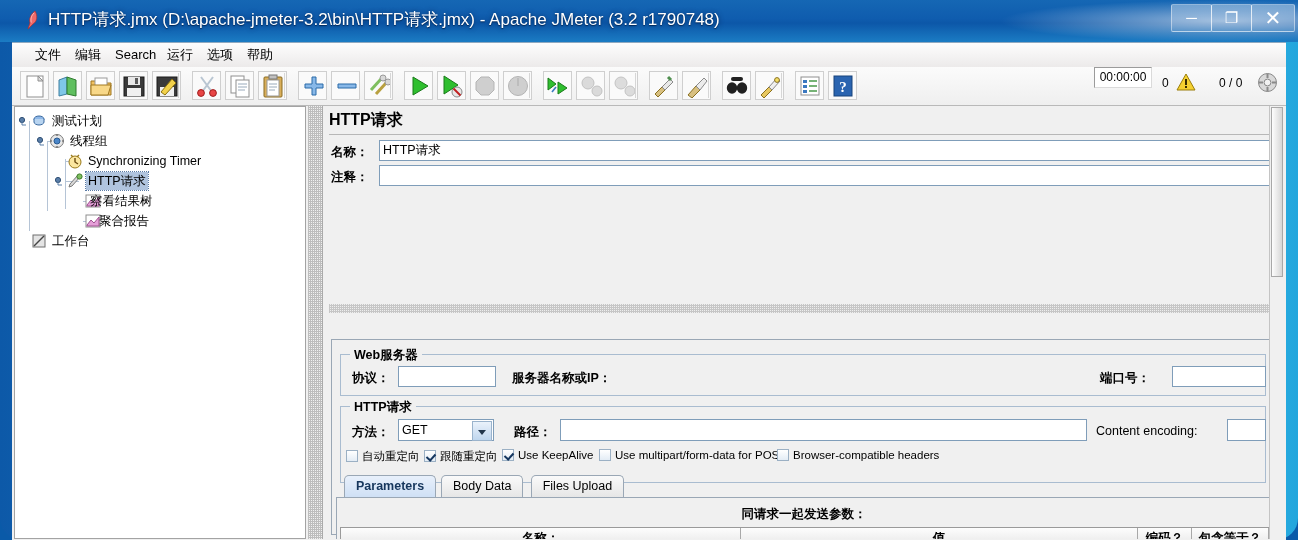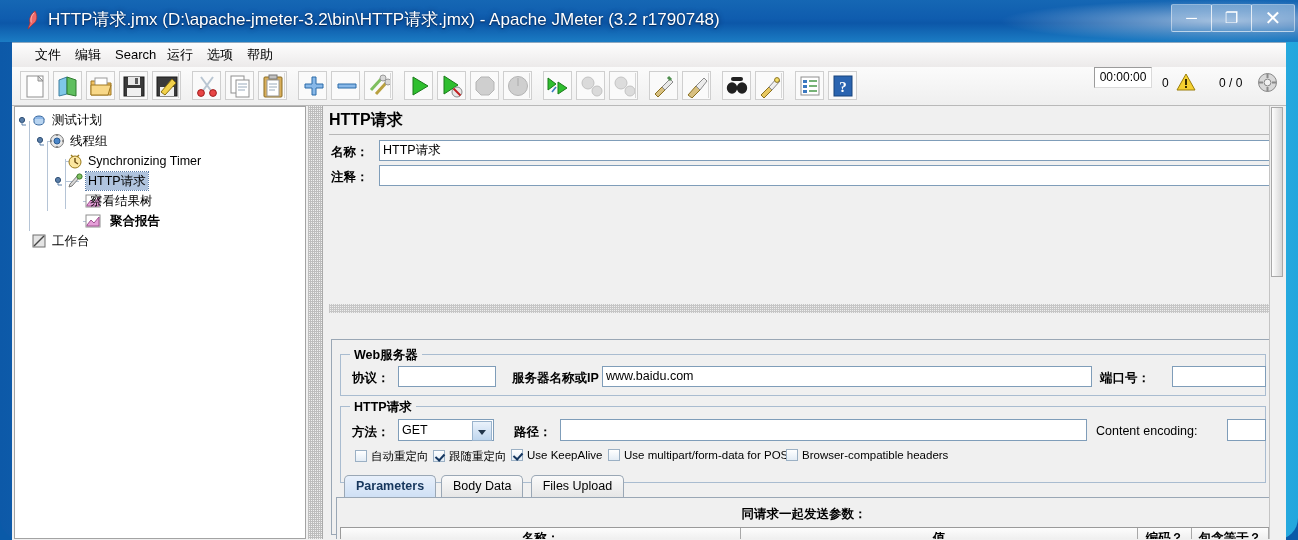--- a/index.html
+++ b/index.html
@@ -409,21 +409,21 @@
     <div id="tree-pane">
         <div class="tnode" style="left: 12px; top: 5px;">
           <svg width="9" height="9" viewBox="0 0 9 9" style="position:absolute;left:-8px;top:5px;">
             <circle cx="3" cy="3" r="2.6" fill="#5a7ea8" stroke="#2f4f74"></circle>
             <path d="M3 5 v3 h4" stroke="#5a7ea8" fill="none"></path>
           </svg>
           <svg width="16" height="16" viewBox="0 0 16 16" style="position:absolute;left:4px;top:1px;">
             <ellipse cx="8" cy="6" rx="5" ry="3" fill="#8fb8e8" stroke="#39699f"></ellipse>
             <path d="M3 6 v3 a5 3 0 0 0 10 0 v-3" fill="#b8d4f0" stroke="#39699f"></path>
           </svg>
-          <span class="tlabel" style="position: absolute; left: 23px; top: 0px; font-family: Liberation Mono, monospace;">测试计划</span>
+          <span class="tlabel" style="position: absolute; left: 23px; top: 0px;">测试计划</span>
         </div>
         <div class="tline" style="left: 32px; top: 34px; width: 14px; height: 1px;"></div>
         <div class="tnode" style="left: 30px; top: 25px;">
           <svg width="9" height="9" viewBox="0 0 9 9" style="position:absolute;left:-8px;top:5px;">
             <circle cx="3" cy="3" r="2.6" fill="#5a7ea8" stroke="#2f4f74"></circle>
             <path d="M3 5 v3 h4" stroke="#5a7ea8" fill="none"></path>
           </svg>
           <svg width="16" height="16" viewBox="0 0 16 16" style="position:absolute;left:4px;top:1px;">
             <circle cx="8" cy="8" r="6.5" fill="#e8e8e8" stroke="#7a7a7a"></circle>
             <circle cx="8" cy="8" r="3" fill="#4a86c8" stroke="#2a5a90"></circle>
@@ -459,21 +459,21 @@
             <path d="M2 12 L6 7 L9 10 L14 4 L14 13 L2 13 Z" fill="#e59fd8" stroke="#a05090"></path>
           </svg>
           <span class="tlabel" style="position: absolute; left: 7px; top: 0px;">察看结果树</span>
         </div>
         <div class="tline" style="left: 68px; top: 114px; width: 14px; height: 1px;"></div>
         <div class="tnode" style="left: 66px; top: 105px;">
           <svg width="16" height="16" viewBox="0 0 16 16" style="position:absolute;left:4px;top:1px;">
             <rect x="1" y="2" width="14" height="12" fill="#ffffff" stroke="#8f8f8f"></rect>
             <path d="M2 12 L6 7 L9 10 L14 4 L14 13 L2 13 Z" fill="#e59fd8" stroke="#a05090"></path>
           </svg>
-          <span class="tlabel" style="position: absolute; left: 27px; top: 0px; font-weight: bold;">聚合报告</span>
+          <span class="tlabel" style="position: absolute; left: 16px; top: 0px;">聚合报告</span>
         </div>
         <div class="tnode" style="left: 12px; top: 125px;">
           <svg width="16" height="16" viewBox="0 0 16 16" style="position:absolute;left:4px;top:1px;">
             <rect x="2" y="2" width="12" height="12" fill="#e4e4e4" stroke="#6f6f6f"></rect>
             <path d="M3 13 L13 3" stroke="#444" stroke-width="1.4"></path>
           </svg>
           <span class="tlabel" style="position: absolute; left: 23px; top: 0px;">工作台</span>
         </div>
         <div class="tline" style="left: 14px; top: 14px; width: 1px; height: 110px;"></div>
         <div class="tline" style="left: 32px; top: 34px; width: 1px; height: 70px;"></div>
@@ -501,38 +501,37 @@
         <path d="M1 1 L11 1 L6 7 Z" fill="#9fb6cc" stroke="#6d8298" stroke-width=".8"></path>
       </svg>
 
       <div class="tabbody" id="main-tabbody" style="left:8px;top:233px;width:944px;height:196px;">
 
         <div class="group" style="left:8px;top:14px;width:926px;height:42px;"></div>
         <div class="group-title" style="left:18px;top:7px;">Web服务器</div>
         <div class="field-label" style="left:20px;top:30px;">协议：</div>
         <div class="tfield" style="left:66px;top:26px;width:98px;height:21px;"></div>
         <div class="field-label" style="left:180px;top:30px;">服务器名称或IP：</div>
-        <div class="tfield" style="left:270px;top:26px;width:490px;height:21px;">www.baidu.com</div>
         <div class="field-label" style="left:768px;top:30px;">端口号：</div>
         <div class="tfield" style="left:840px;top:26px;width:94px;height:21px;"></div>
 
         <div class="group" style="left:8px;top:66px;width:926px;height:77px;"></div>
         <div class="group-title" style="left:18px;top:59px;">HTTP请求</div>
 
         <div class="field-label" style="left:20px;top:84px;">方法：</div>
         <div class="combo" style="left:66px;top:79px;width:96px;height:22px;">
           <span>GET</span>
           <span class="combo-btn"></span>
         </div>
         <div class="field-label" style="left:182px;top:84px;">路径：</div>
         <div class="tfield" style="left:228px;top:79px;width:527px;height:22px;"></div>
         <div class="field-label" style="left:764px;top:84px;font-weight:normal;">Content encoding:</div>
         <div class="tfield" style="left:895px;top:79px;width:39px;height:22px;"></div>
 
-        <div id="checkbox-row" style="position:absolute;left:13px;top:109px;width:944px;height:18px;">
+        <div id="checkbox-row" style="position:absolute;left:4px;top:109px;width:944px;height:18px;">
             <div class="cbx" style="left: 10px;"><span class="box"></span><span>自动重定向</span></div>
             <div class="cbx" style="left: 88px;"><span class="box checked"></span><span>跟随重定向</span></div>
             <div class="cbx" style="left: 166px;"><span class="box checked"></span><span>Use KeepAlive</span></div>
             <div class="cbx" style="left: 263px;"><span class="box"></span><span>Use multipart/form-data for POST</span></div>
             <div class="cbx" style="left: 441px;"><span class="box"></span><span>Browser-compatible headers</span></div>
           </div>
 
         <div class="tabstrip" id="param-tabs" style="left:12px;top:135px;width:400px;">
             <div class="tab active" style="left: 0px;">Parameters</div>
             <div class="tab" style="left: 97px;">Body Data</div>

